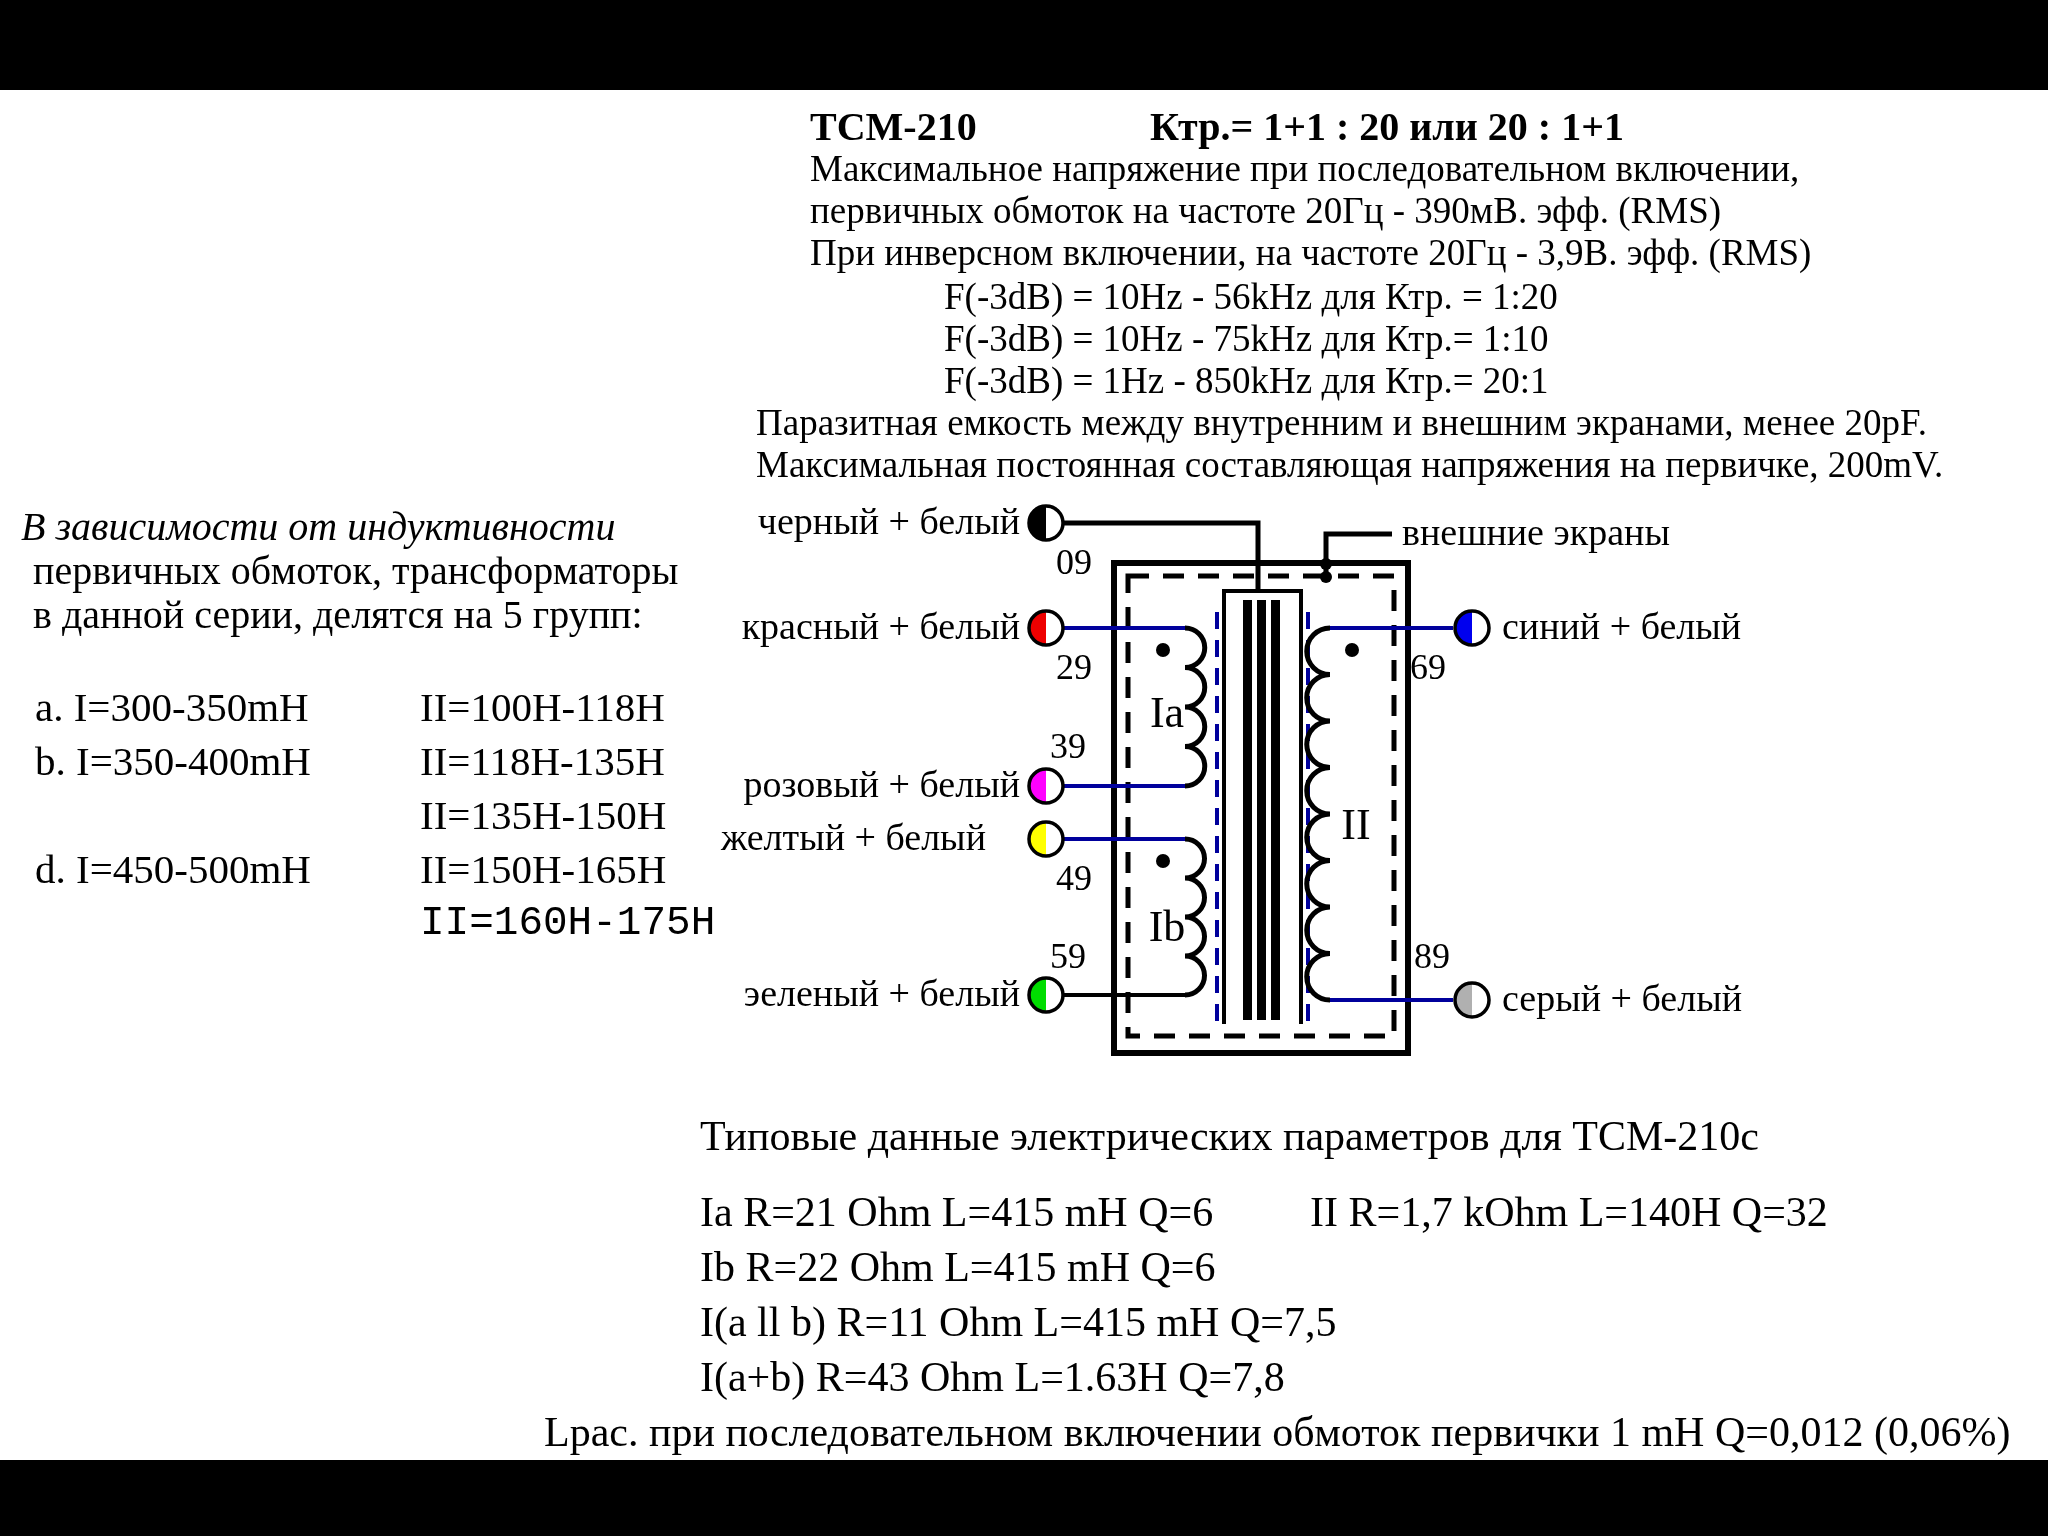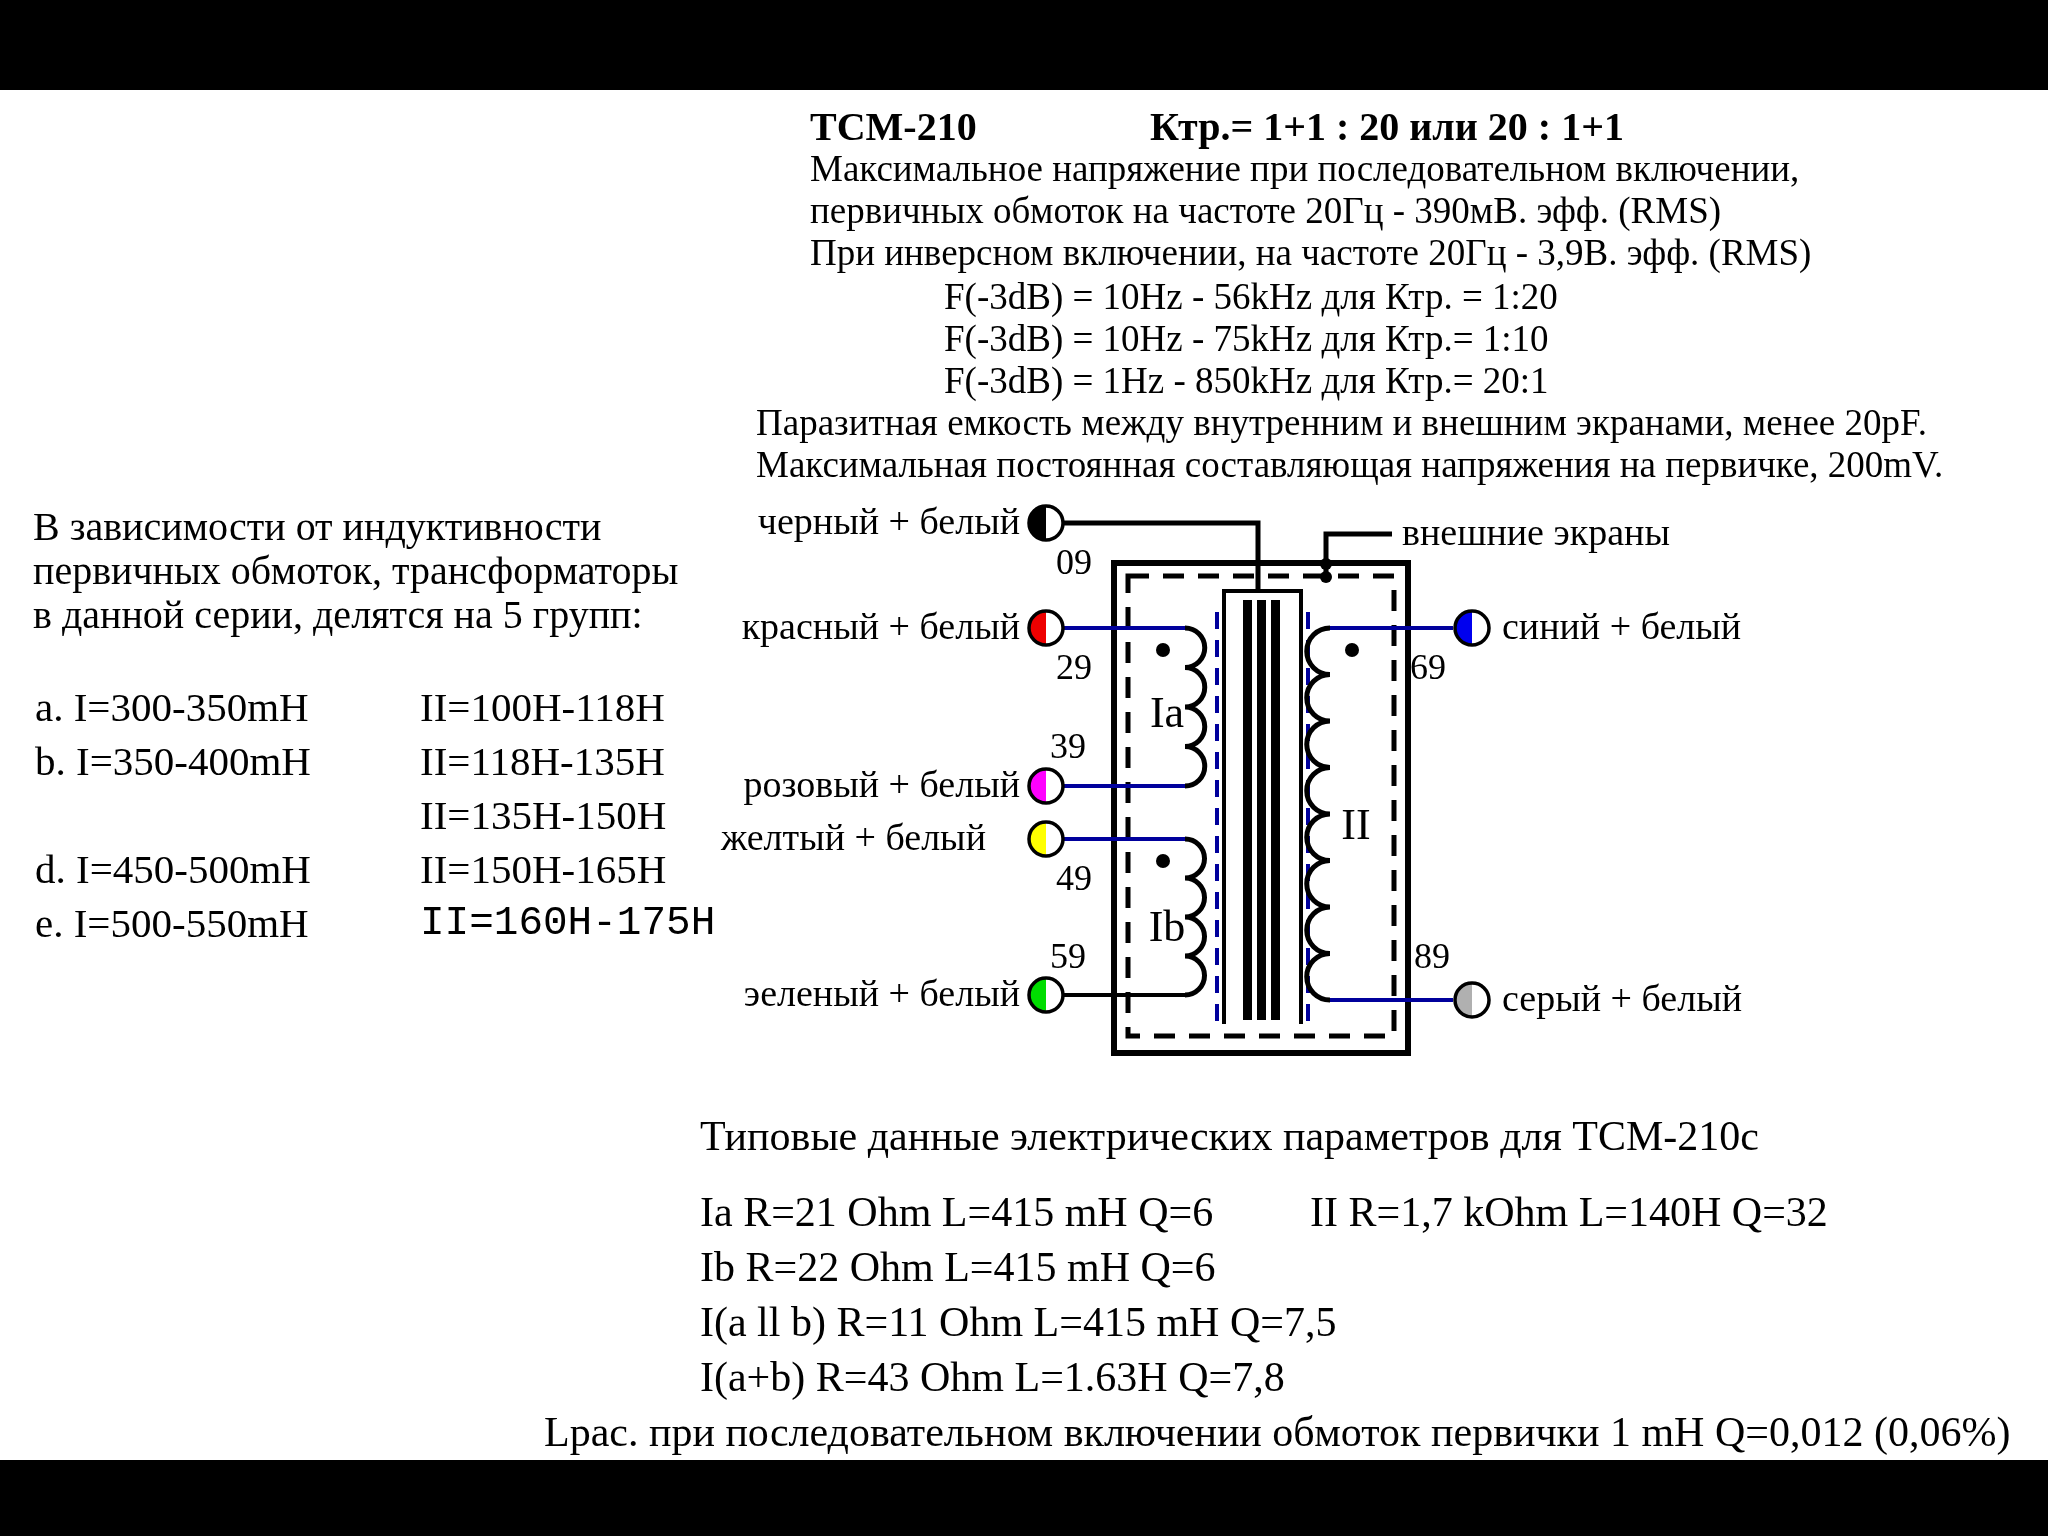--- a/index.html
+++ b/index.html
@@ -32,32 +32,31 @@
   <div class="t hdr-title" style="left:1150px; top:104px;">Ктр.= 1+1 : 20 или 20 : 1+1</div>
   <div class="t hdr-body" style="left:810px; top:148px;">Максимальное напряжение при последовательном включении,</div>
   <div class="t hdr-body" style="left:810px; top:190px;">первичных обмоток на частоте 20Гц - 390мВ. эфф. (RMS)</div>
   <div class="t hdr-body" style="left:810px; top:232px;">При инверсном включении, на частоте 20Гц - 3,9В. эфф. (RMS)</div>
   <div class="t hdr-body" style="left:944px; top:276px;">F(-3dB) = 10Hz - 56kHz для Ктр. = 1:20</div>
   <div class="t hdr-body" style="left:944px; top:318px;">F(-3dB) = 10Hz - 75kHz для Ктр.= 1:10</div>
   <div class="t hdr-body" style="left:944px; top:360px;">F(-3dB) = 1Hz - 850kHz для Ктр.= 20:1</div>
   <div class="t hdr-body" style="left:756px; top:402px;">Паразитная емкость между внутренним и внешним экранами, менее 20pF.</div>
   <div class="t hdr-body" style="left:756px; top:444px;">Максимальная постоянная составляющая напряжения на первичке, 200mV.</div>
 
-  <div class="t note" style="left:33px; top:504px;">В зависимости от индуктивности</div>
+  <div class="t note" style="left:21px; top:504px;font-style:italic;">В зависимости от индуктивности</div>
   <div class="t note" style="left:33px; top:548px;">первичных обмоток, трансформаторы</div>
   <div class="t note" style="left:33px; top:592px;">в данной серии, делятся на 5 групп:</div>
 
   <div class="t grp" style="left:35px; top:684px;">a. I=300-350mH</div>
   <div class="t grp" style="left:420px; top:684px;">II=100H-118H</div>
   <div class="t grp" style="left:35px; top:738px;">b. I=350-400mH</div>
   <div class="t grp" style="left:420px; top:738px;">II=118H-135H</div>
   <div class="t grp" style="left:420px; top:792px;">II=135H-150H</div>
   <div class="t grp" style="left:35px; top:846px;">d. I=450-500mH</div>
   <div class="t grp" style="left:420px; top:846px;">II=150H-165H</div>
-  <div class="t grp" style="left:35px; top:900px;">e. I=500-550mH</div>
   <div class="t grp" style="left:420px; top:900px;font-family:Liberation Mono, monospace;">II=160H-175H</div>
 
   <svg class="diagram" width="2048" height="1536" viewBox="0 0 2048 1536">
 
     <rect x="1114" y="563" width="294" height="490" fill="none" stroke="#000" stroke-width="6"></rect>
     <rect x="1128" y="576" width="266" height="460" fill="none" stroke="#000" stroke-width="5" stroke-dasharray="21 14"></rect>
     <path d="M1224 1024 L1224 591 L1301 591 L1301 1024" fill="none" stroke="#000" stroke-width="4"></path>
     <line x1="1217" y1="612" x2="1217" y2="1032" stroke-width="4" stroke-dasharray="17 11" stroke="#00009c"></line>
     <line x1="1308" y1="612" x2="1308" y2="1032" stroke-width="4" stroke-dasharray="17 11" stroke="#00009c"></line>
 

